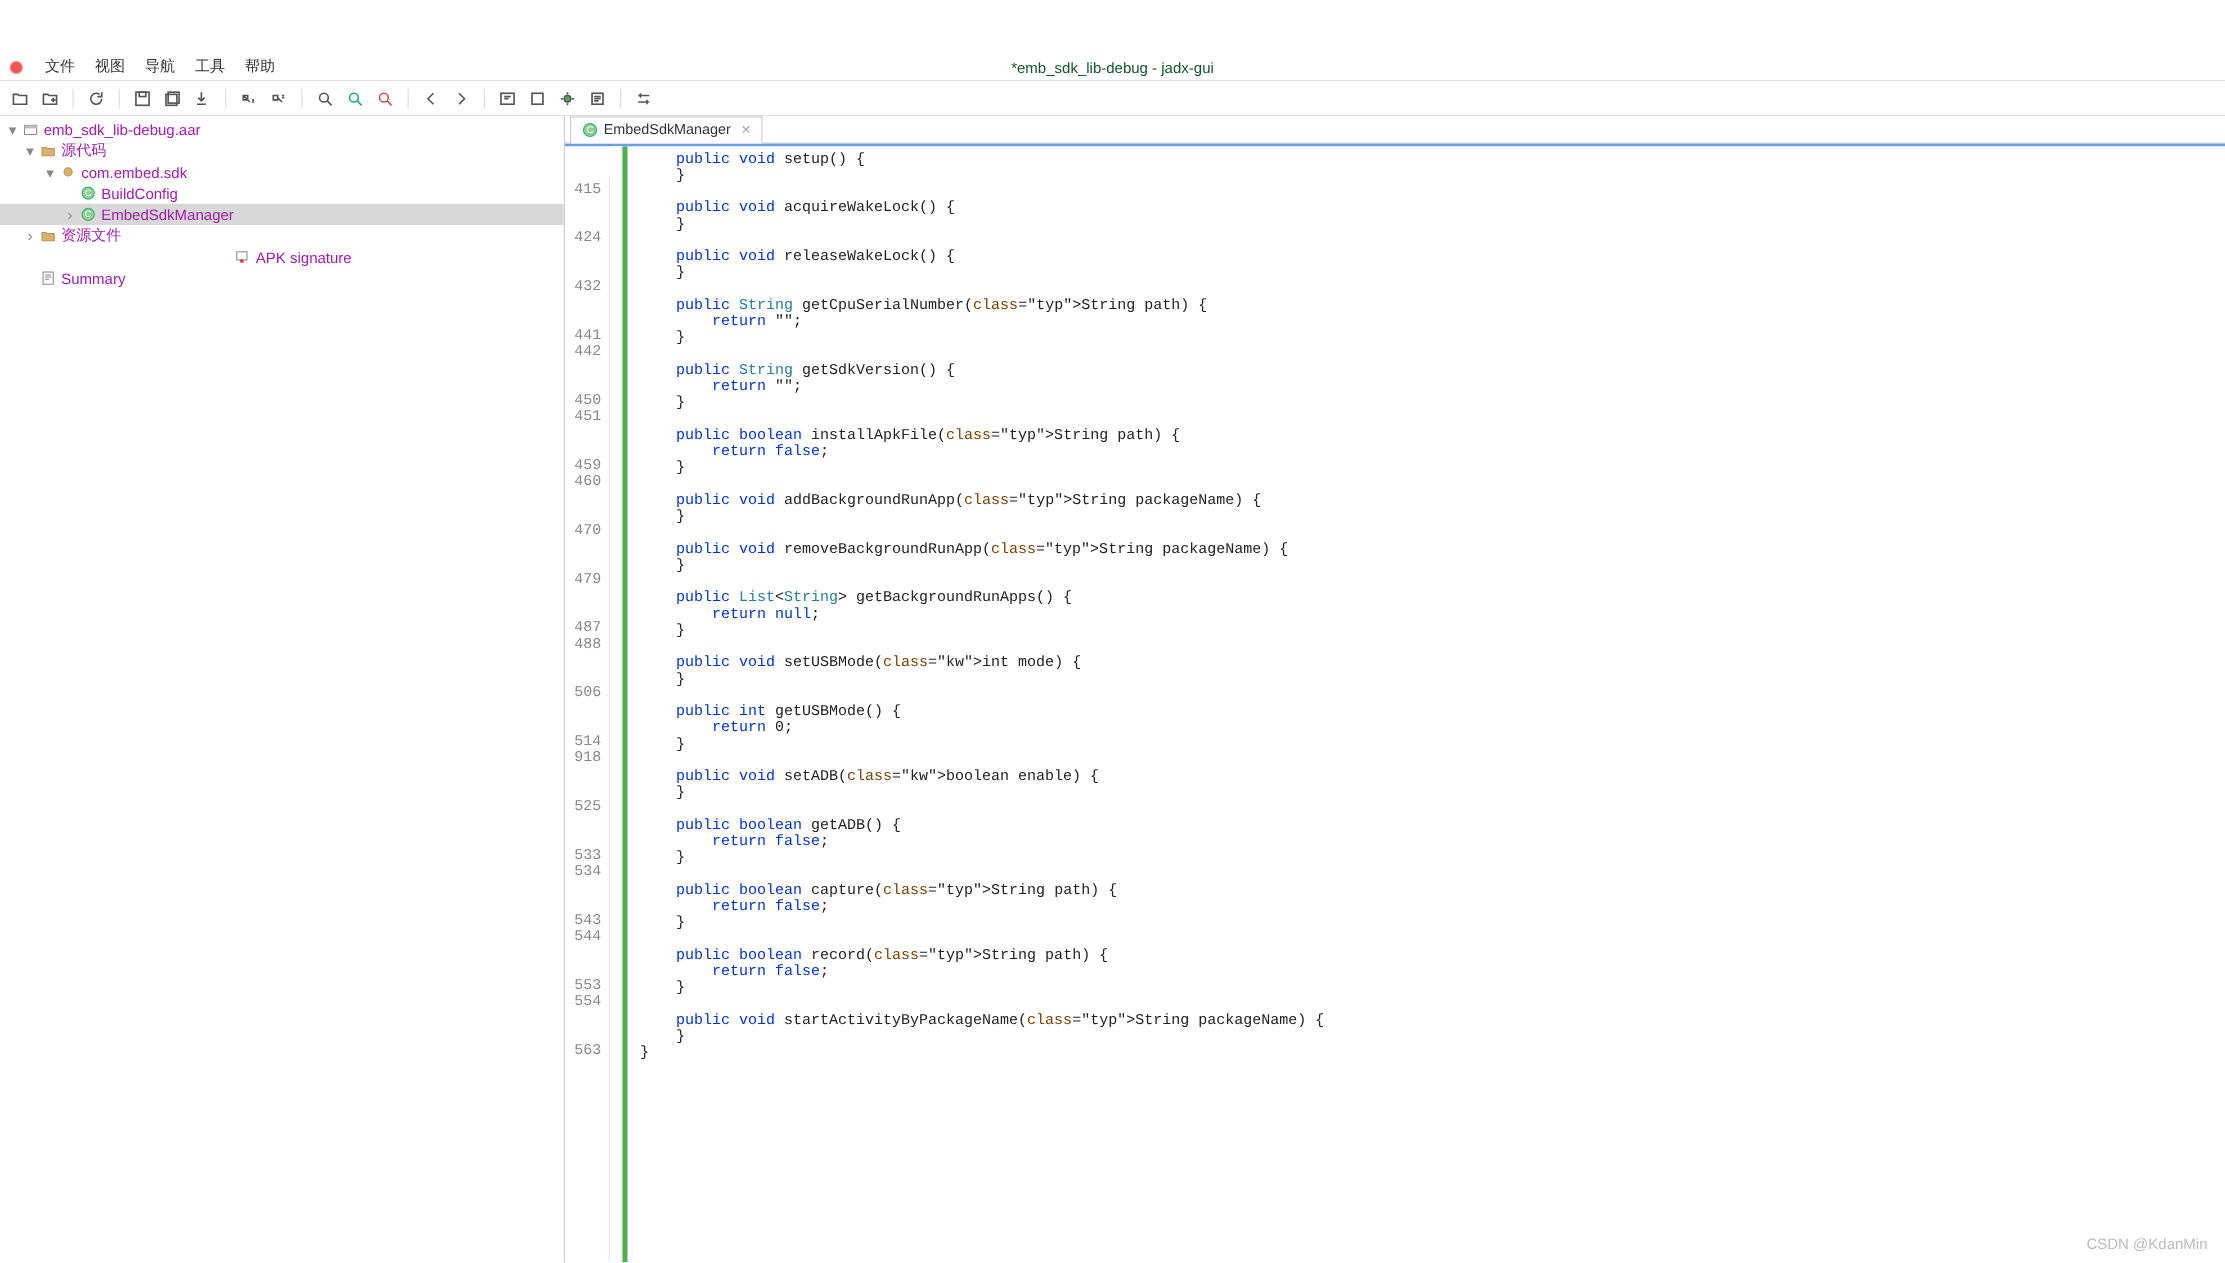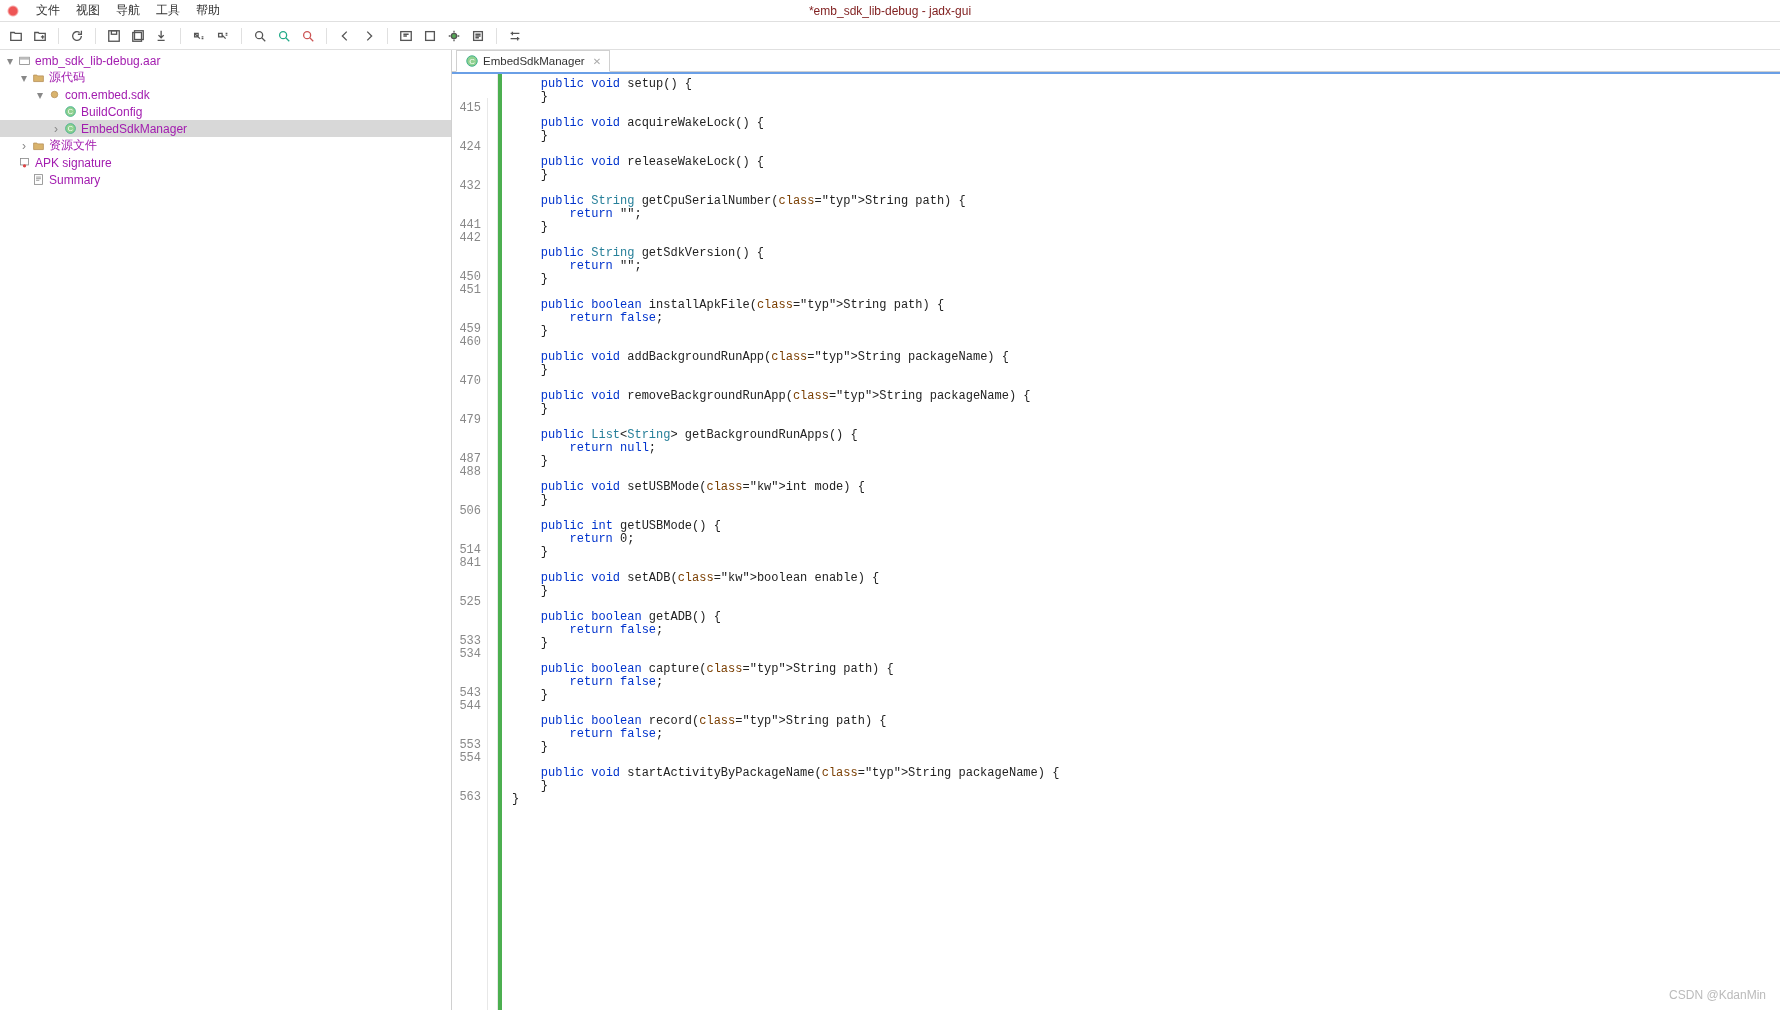--- a/index.html
+++ b/index.html
@@ -1,21 +1,21 @@
 <!DOCTYPE html>
 <html><head>
 <meta charset="utf-8">
 <style>
 * { margin: 0; padding: 0; box-sizing: border-box; }
 body { font-family: "Segoe UI", Tahoma, sans-serif; font-size: 12px; background: #fff; color: #333; overflow: hidden; }
 .window { width: 1780px; height: 1010px; display: flex; flex-direction: column; }
-.menubar { display: flex; align-items: center; height: 22px; padding: 2px 6px; border-bottom: 1px solid #e0e0e0; background:#fff; }
+.menubar { display: flex; align-items: center; height: 22px; padding: 2px 6px; border-bottom: 1px solid #e0e0e0; background:#fff;margin-top:43px; }
 .app-icon { width:14px; height:14px; border-radius:50%; background: radial-gradient(#e55 40%, #fff 60%); margin-right:8px; }
 .menubar .menu-item { padding: 2px 8px; cursor: default; }
-.title-center { position:absolute; left:50%; transform:translateX(-50%); color:#7f1d1d; font-size:12px; }
+.title-center { position:absolute; left:50%; transform:translateX(-50%); color:#14532d; font-size:12px; }
 .toolbar { display:flex; align-items:center; height:28px; padding:3px 6px; border-bottom:1px solid #e0e0e0; background:#fff; gap:4px; }
 .tb-btn { width:20px; height:20px; display:flex; align-items:center; justify-content:center; color:#555; cursor:default; }
 .tb-btn svg { width:14px; height:14px; stroke:#555; fill:none; stroke-width:1.5; }
 .tb-sep { width:1px; height:16px; background:#e0e0e0; margin:0 4px; }
 
 .main { display:flex; flex:1; min-height:0; }
 .sidebar { width:452px; border-right:1px solid #d0d0d0; overflow:auto; background:#fff; }
 .tree { padding:2px 0; font-size:12px; }
 .tree-row { display:flex; align-items:center; height:17px; padding-left:4px; white-space:nowrap; }
 .tree-row.selected { background:#d8d8d8; }
@@ -220,21 +220,21 @@
         </div>
         <div class="tree-row" style="padding-left:18px;">
           <span class="tw">›</span>
           <span class="ico">
               <svg viewBox="0 0 16 16">
                 <path d="M2 5h4l1 1h7v7H2z" fill="#d9b36c" stroke="#b8915a"></path>
               </svg>
             </span>
           <span class="lbl">资源文件</span>
         </div>
-        <div class="tree-row" style="">
+        <div class="tree-row" style="justify-content:center;">
           <span class="tw">&nbsp;</span>
           <span class="ico">
               <svg viewBox="0 0 16 16">
                 <rect x="3" y="3" width="10" height="8" fill="none" stroke="#888"></rect>
                 <circle cx="8" cy="12" r="2" fill="#d44"></circle>
               </svg>
             </span>
           <span class="lbl">APK signature</span>
         </div>
         <div class="tree-row" style="padding-left:18px;">
@@ -294,21 +294,21 @@
             <div>&nbsp;</div>
             <div>&nbsp;</div>
             <div>487</div>
             <div>488</div>
             <div>&nbsp;</div>
             <div>&nbsp;</div>
             <div>506</div>
             <div>&nbsp;</div>
             <div>&nbsp;</div>
             <div>514</div>
-            <div>841</div>
+            <div>918</div>
             <div>&nbsp;</div>
             <div>&nbsp;</div>
             <div>525</div>
             <div>&nbsp;</div>
             <div>&nbsp;</div>
             <div>533</div>
             <div>534</div>
             <div>&nbsp;</div>
             <div>&nbsp;</div>
             <div>543</div>

